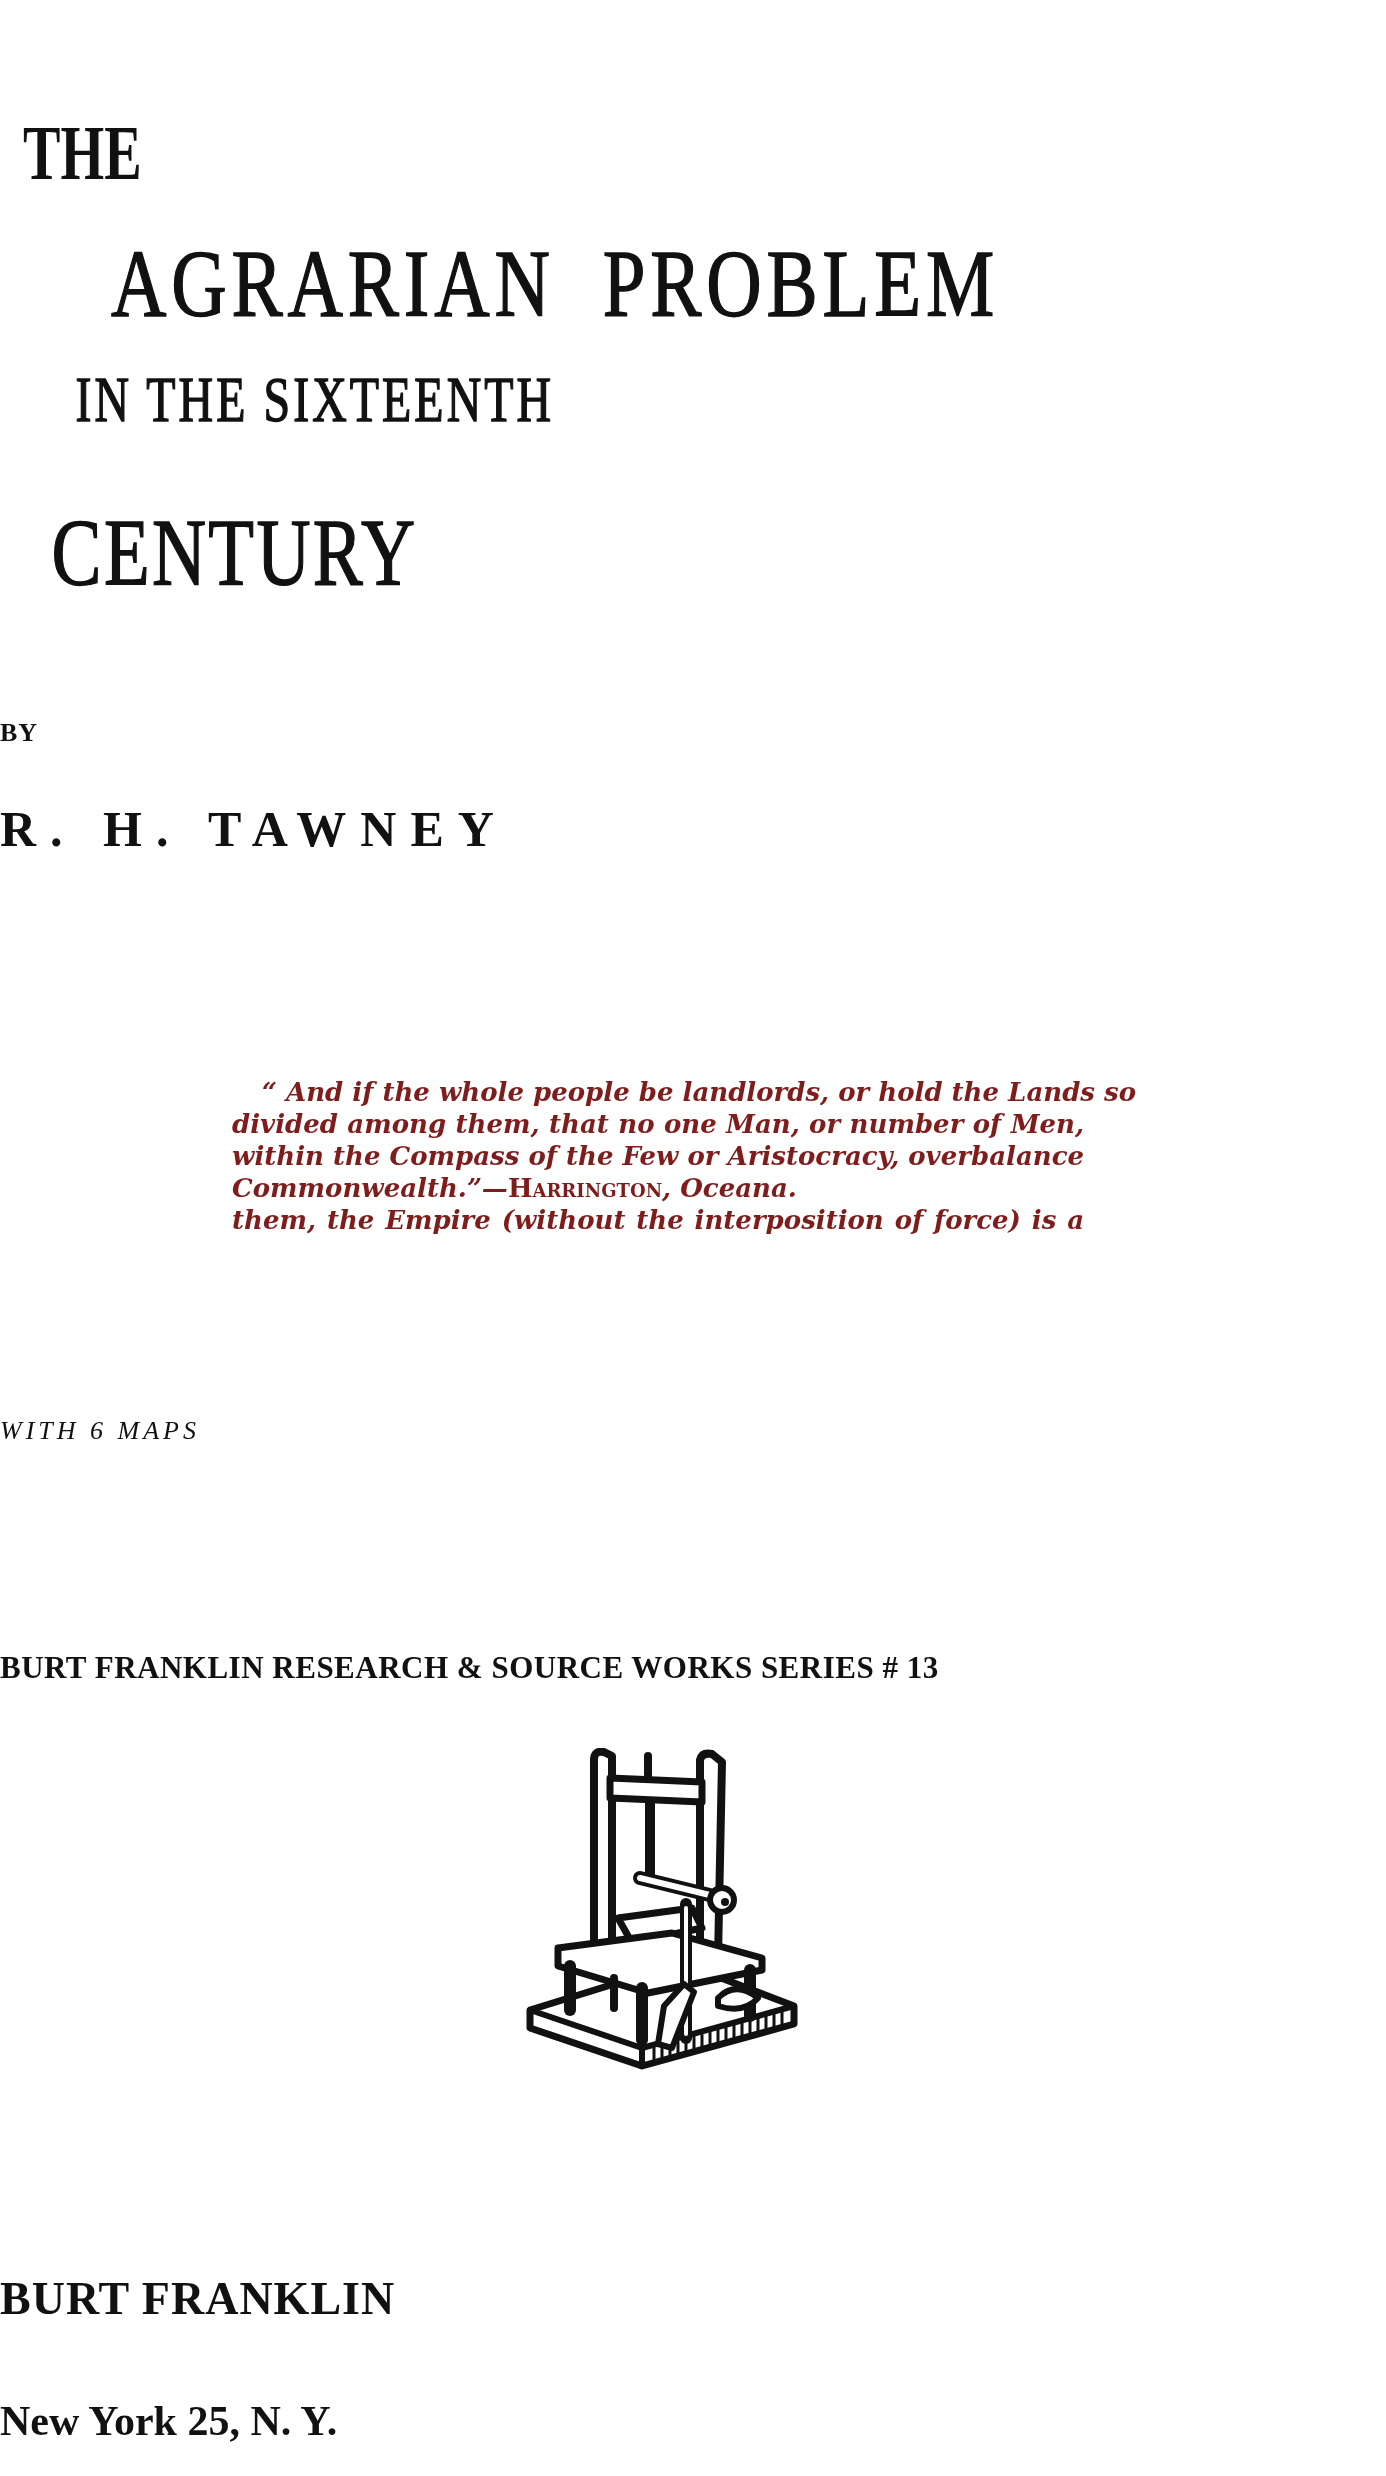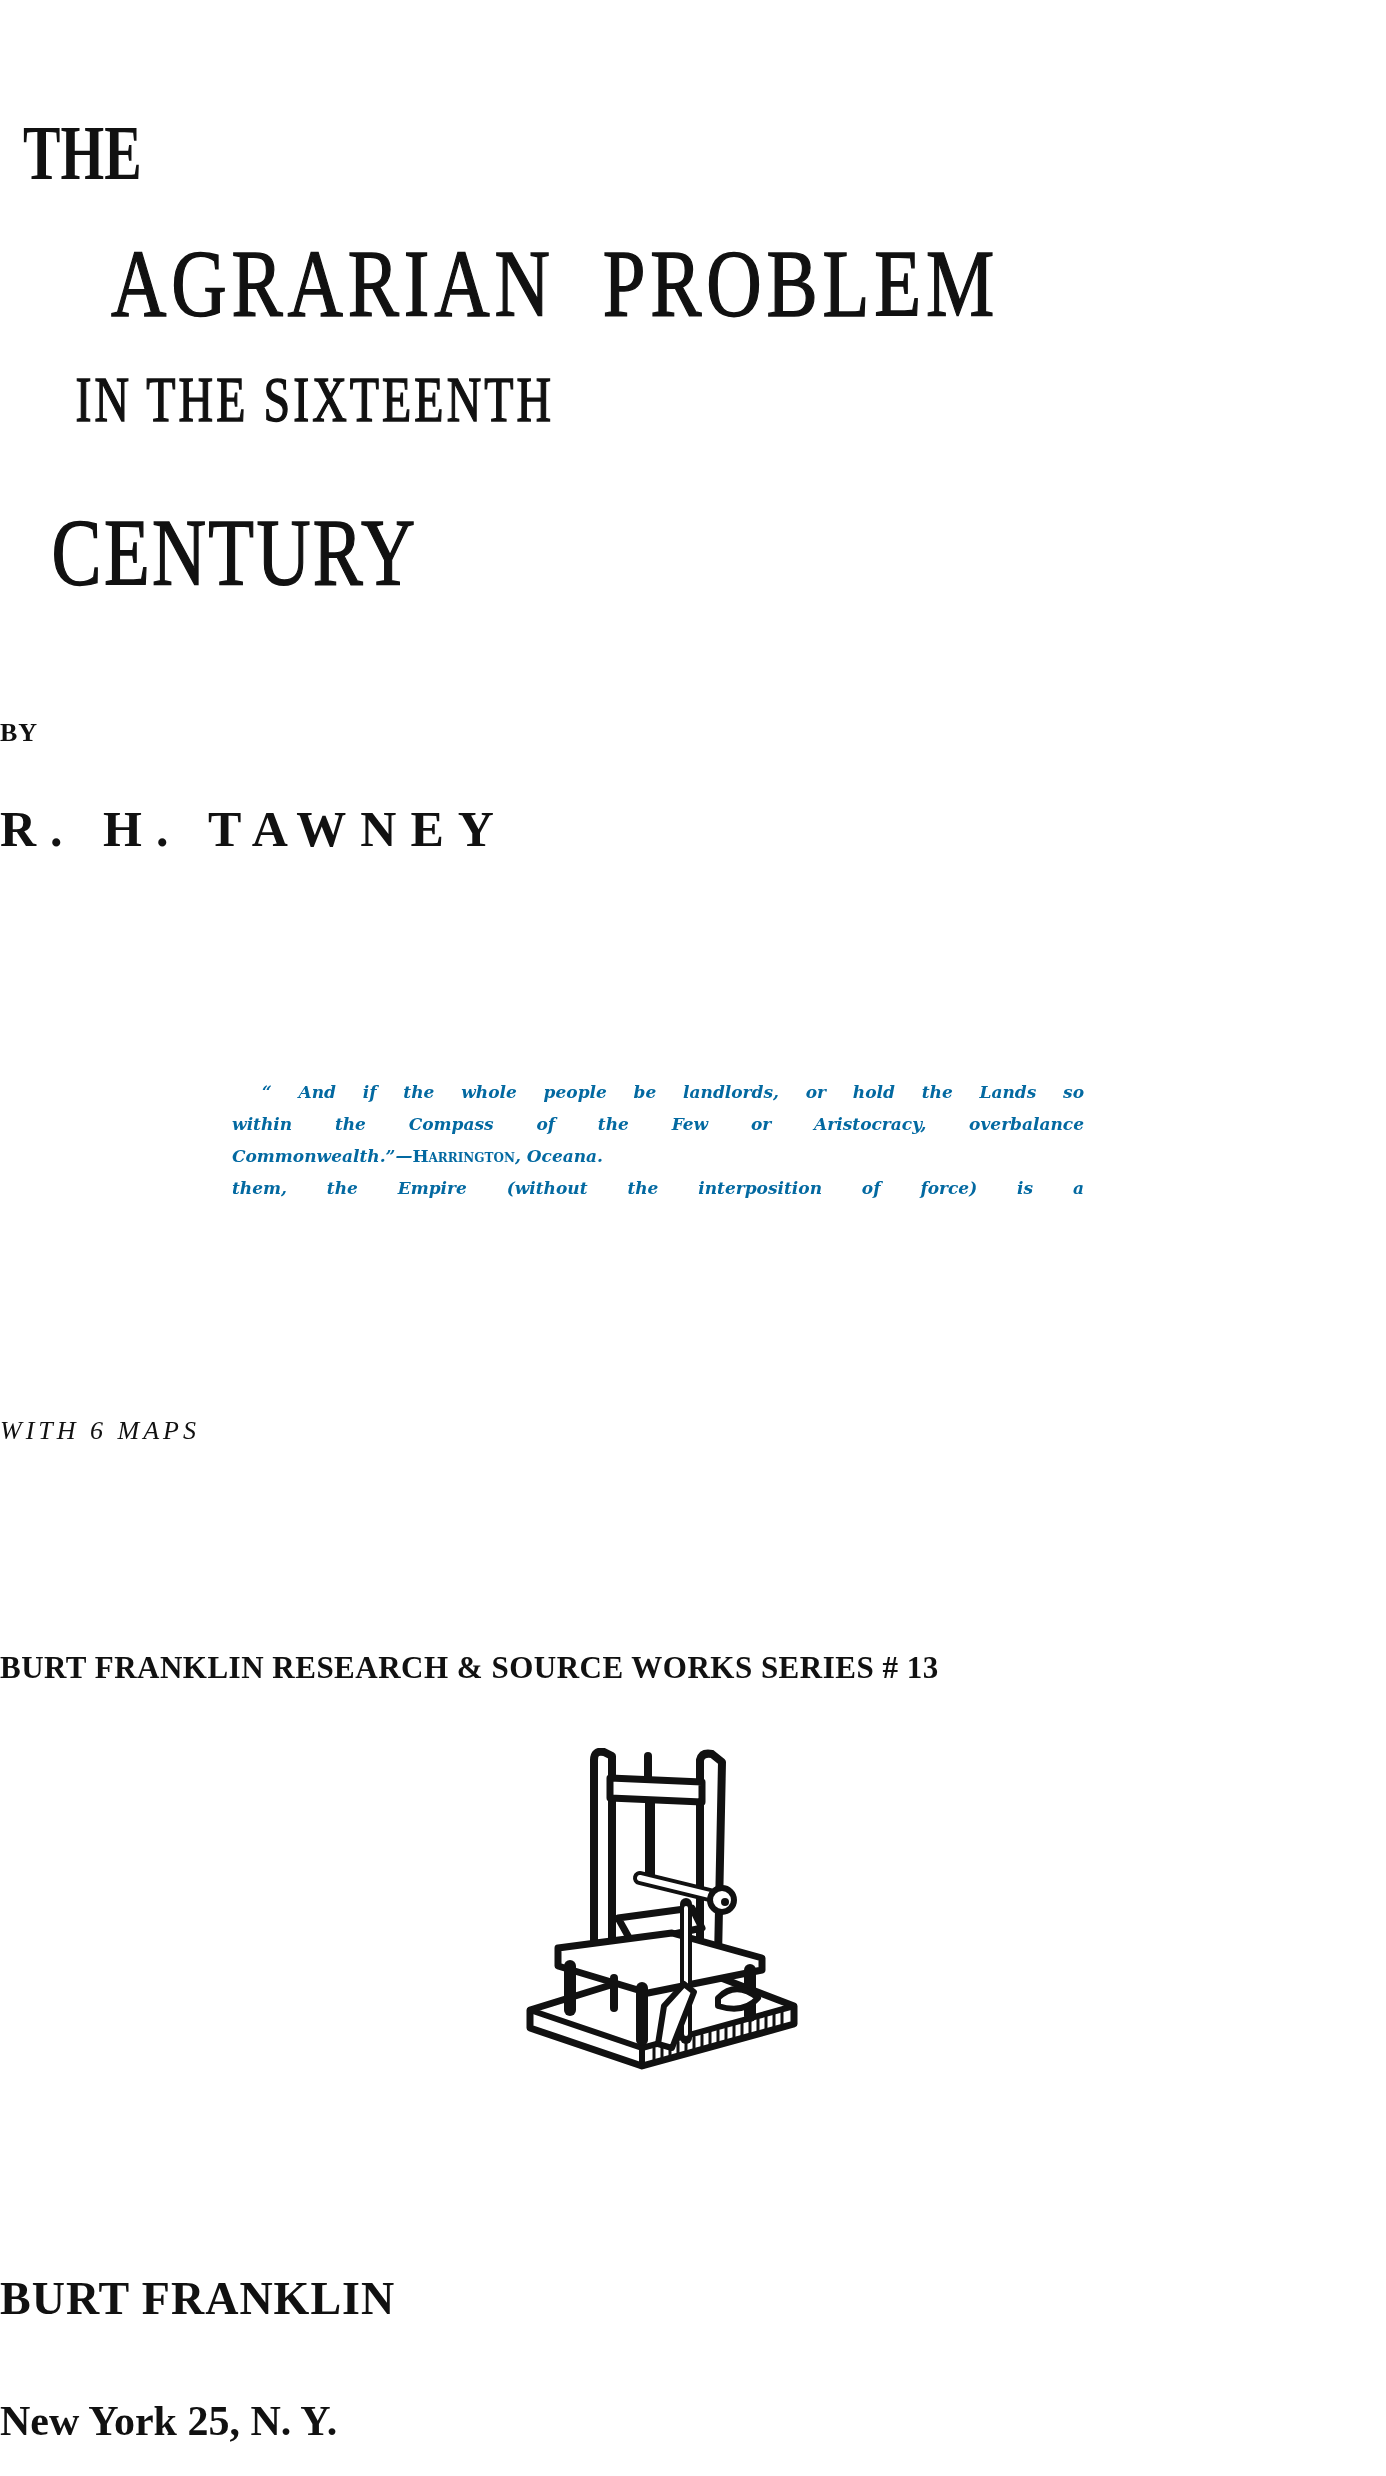--- a/index.html
+++ b/index.html
@@ -18,22 +18,22 @@
   #t-cent  { top: 497px; font-size: 96px; font-weight: normal; letter-spacing: 3px; }
   #t-cent .condensed { transform: scaleX(0.78); -webkit-text-stroke: 1.4px #111; }
 
   #by      { top: 718px; font-size: 26px; font-weight: bold; letter-spacing: 1px; }
   #author  { top: 800px; font-size: 50px; font-weight: bold; letter-spacing: 14px; }
 
   
   #epigraph {
     position: absolute; left: 232px; top: 1076px; width: 852px;
     font-family: "DejaVu Serif", "Liberation Serif", serif;
-    font-style: italic; font-weight: bold; font-size: 17px; line-height: 32px;
-    text-align: justify; color: #0369a1;
+    font-style: italic; font-weight: bold; font-size: 26px; line-height: 32px;
+    text-align: justify; color: #7f1d1d;
   }
   #epigraph .ep-line { display: block; text-align: justify; text-align-last: justify; height: 32px; white-space: nowrap; }
   #epigraph .ep-line.last { text-align-last: left; }
   #epigraph .first { padding-left: 30px; }
   .smallcaps { font-style: normal; font-variant: small-caps; font-weight: bold; }
 
   #maps    { top: 1416px; font-size: 26px; font-style: italic; letter-spacing: 4px; }
   #series  { top: 1650px; font-size: 31px; font-weight: bold; letter-spacing: 0.5px; }
 
   #logo { position: absolute; left: 522px; top: 1748px; width: 278px; height: 322px; }
@@ -55,20 +55,21 @@
 </div>
 <div class="line serif" id="t-cent">
   <span class="condensed">CENTURY</span>
 </div>
 
 <div class="line serif" id="by">BY</div>
 <div class="line serif" id="author">R. H. TAWNEY</div>
 
 <div id="epigraph">
   <span class="ep-line first">“ And if the whole people be landlords, or hold the Lands so</span>
+  <span class="ep-line">divided among them, that no one Man, or number of Men,</span>
   <span class="ep-line">within the Compass of the Few or Aristocracy, overbalance</span>
   <span class="ep-line last"><span>Commonwealth.”—</span><span class="smallcaps">Harrington</span><span>, Oceana.</span></span>
   <span class="ep-line">them, the Empire (without the interposition of force) is a</span>
 </div>
 
 <div class="line serif" id="maps">WITH 6 MAPS</div>
 <div class="line serif" id="series">BURT FRANKLIN RESEARCH &amp; SOURCE WORKS SERIES # 13</div>
 
 <div id="logo">
   <svg width="278" height="322" viewBox="0 0 278 322" xmlns="http://www.w3.org/2000/svg" fill="none" stroke="#111" stroke-linejoin="round" stroke-linecap="round">

